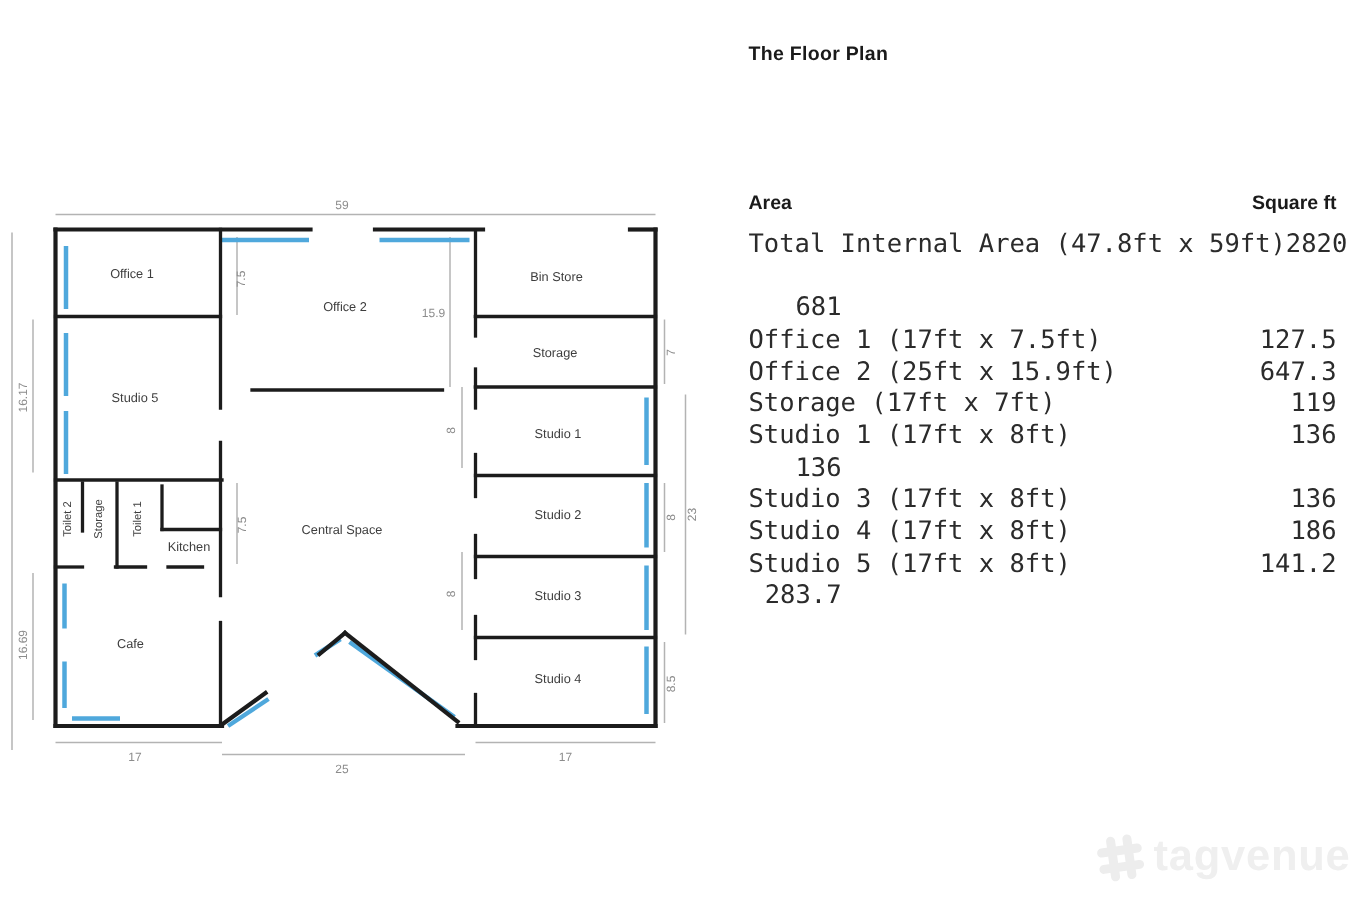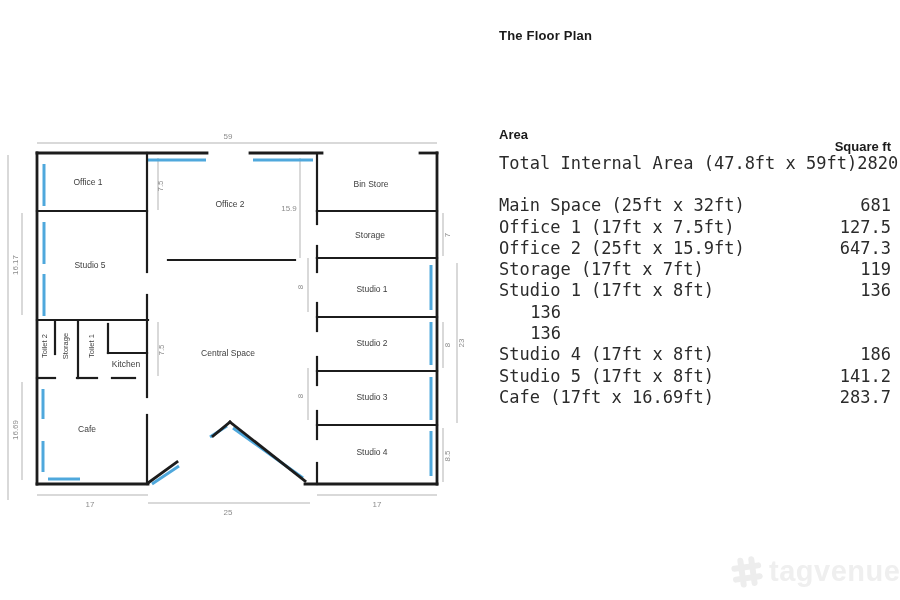--- a/index.html
+++ b/index.html
@@ -5,21 +5,21 @@
   * { margin:0; padding:0; box-sizing:border-box; }
   html,body { width:900px; height:600px; background:#ffffff; overflow:hidden;
               font-family:"Liberation Sans", sans-serif; position:relative; }
 
   .page-title { position:absolute; left:499px; top:28px; font-size:13px; font-weight:bold;
                 color:#1a1a1a; letter-spacing:0.2px; }
 
   .area-table { position:absolute; left:499px; top:127px; width:392px;text-align:right; }
   .thead { display:flex; justify-content:space-between; height:26px; }
   .thead .th { font-size:13px; font-weight:bold; color:#1a1a1a; }
-  .thead .th-right { width:62px;margin-top:12px; }
+  .thead .th-right { width:62px; }
   .trow { display:flex; justify-content:space-between; height:21.3px;
           font-family:"DejaVu Sans Mono","Liberation Mono",monospace;
           font-size:17px; color:#2b2b2b; white-space:nowrap; }
   .trow .val { width:62px; }
   .tgap { height:21px; }
 
   .plan-svg { position:absolute; left:0; top:0; }
 
   .watermark { position:absolute; left:731px; top:555px; display:flex; align-items:center;
                gap:6px; }
@@ -155,21 +155,20 @@
   </div>
 
   <div class="trow">
     <div>Total Internal Area (47.8ft x 59ft)</div>
     <div class="val">2820</div>
   </div>
 
   <div class="tgap"></div>
 
   <div class="trow">
-    <div>Main Space (25ft x 32ft)</div>
     <div class="val">681</div>
   </div>
   <div class="trow">
     <div>Office 1 (17ft x 7.5ft)</div>
     <div class="val">127.5</div>
   </div>
   <div class="trow">
     <div>Office 2 (25ft x 15.9ft)</div>
     <div class="val">647.3</div>
   </div>
@@ -178,32 +177,32 @@
     <div class="val">119</div>
   </div>
   <div class="trow">
     <div>Studio 1 (17ft x 8ft)</div>
     <div class="val">136</div>
   </div>
   <div class="trow">
     <div class="val">136</div>
   </div>
   <div class="trow">
+    <div>Studio 3 (17ft x 8ft)</div>
     <div class="val">136</div>
   </div>
   <div class="trow">
     <div>Studio 4 (17ft x 8ft)</div>
     <div class="val">186</div>
   </div>
   <div class="trow">
     <div>Studio 5 (17ft x 8ft)</div>
     <div class="val">141.2</div>
   </div>
   <div class="trow">
-    <div>Cafe (17ft x 16.69ft)</div>
     <div class="val">283.7</div>
   </div>
 </div>
 
 <div class="watermark">
   <svg width="32" height="32" viewBox="0 0 32 32">
     <g fill="#ededed" transform="rotate(-8 16 16)">
       <rect x="8" y="1" width="6" height="30" rx="3"></rect>
       <rect x="19" y="1" width="6" height="30" rx="3"></rect>
       <rect x="1" y="8" width="30" height="6" rx="3"></rect>

